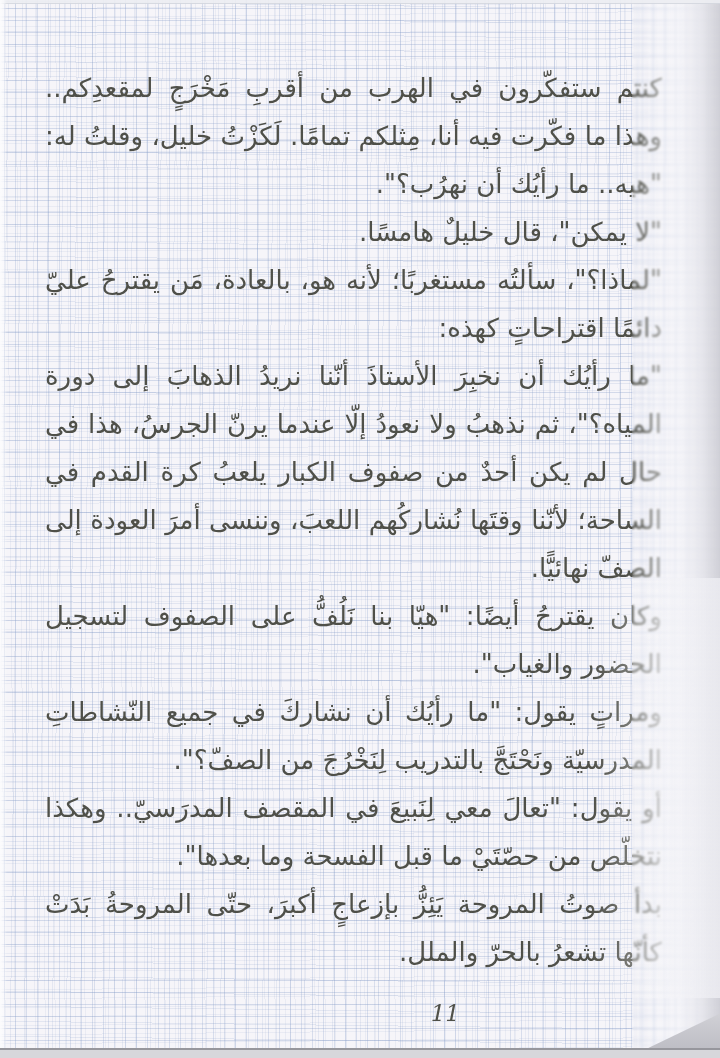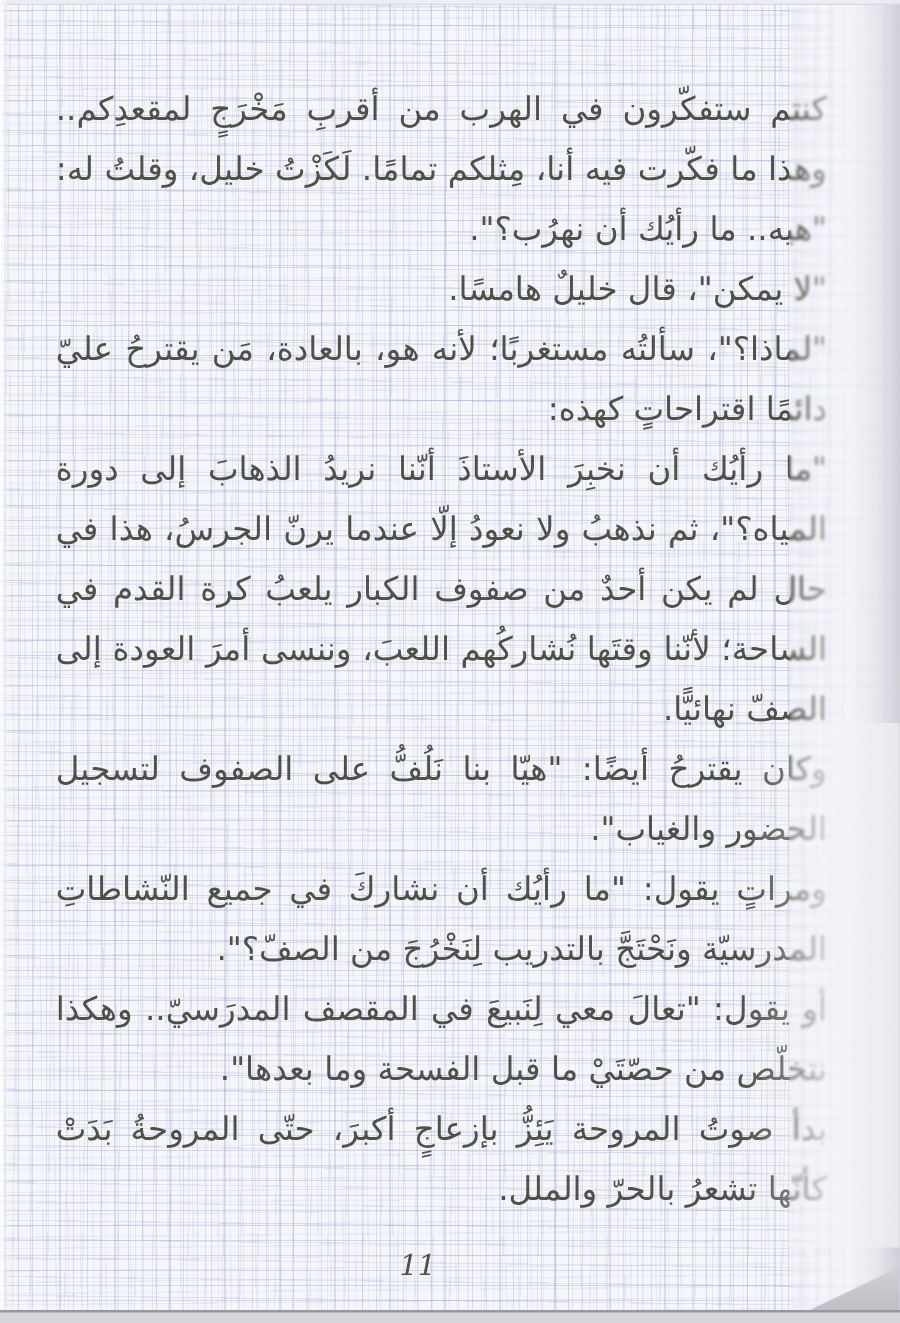--- a/index.html
+++ b/index.html
@@ -37,21 +37,21 @@
     font-size:26px;
     font-family:"DejaVu Sans",sans-serif;
   }
   .para{margin:0;padding:0;}
   .line{height:48px;line-height:48px;}
   .jfull{text-align:justify;text-align-last:justify;}
   .jend{text-align:right;text-align-last:right;}
   
   .page-number{
     position:absolute;top:1000px;left:320px;width:140px;
-    text-align:left;
+    text-align:right;
     font-family:"DejaVu Serif",serif;
     font-style:italic;
     font-size:23px;
     color:var(--ink,#4f5049);
   }
   
   .gutter-shade{
     position:absolute;top:0;right:0;bottom:0;width:88px;
     background:linear-gradient(to right,
       rgba(246,246,250,0) 0%,

